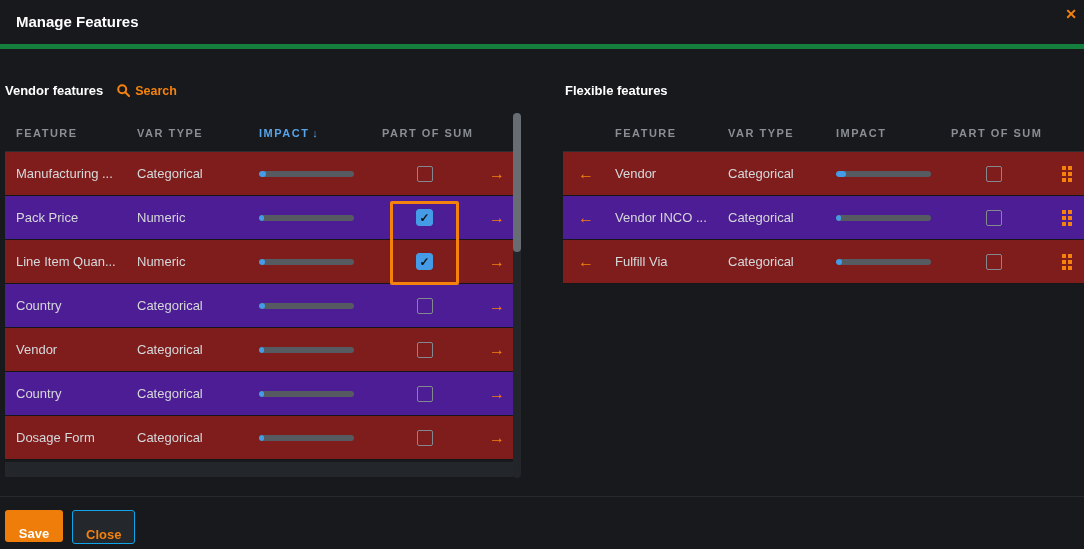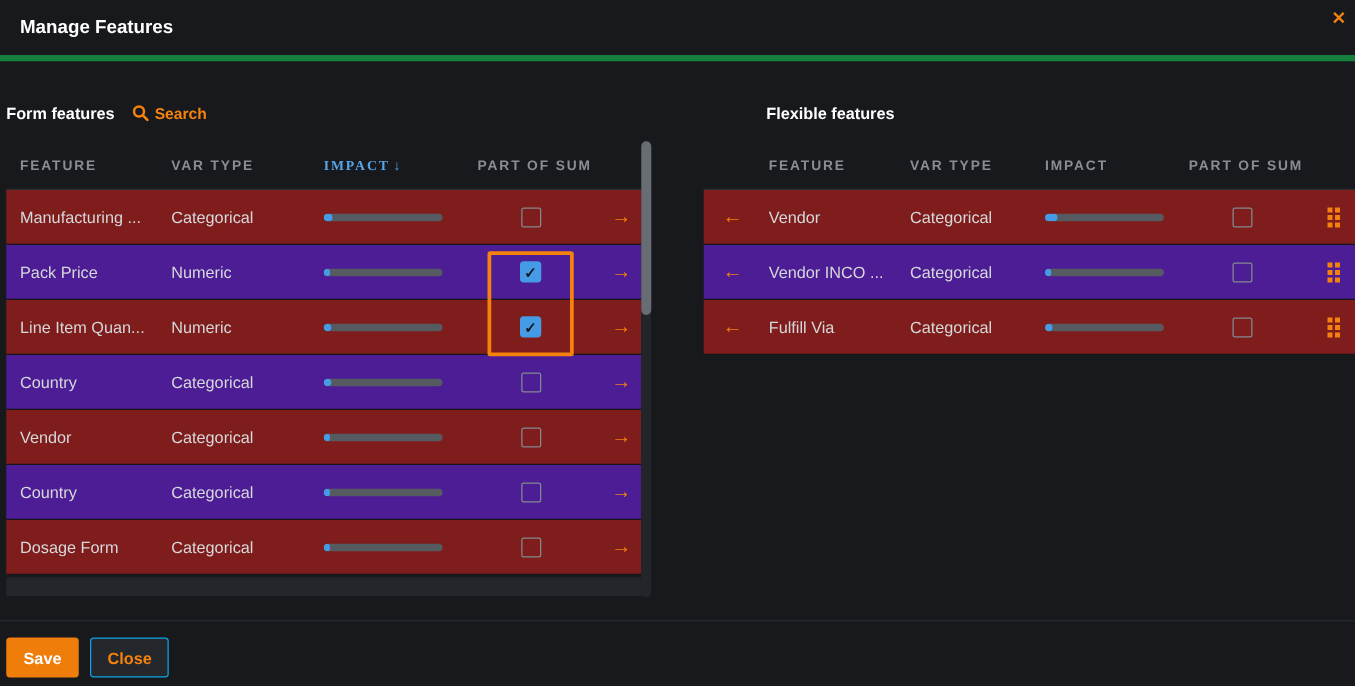--- a/index.html
+++ b/index.html
@@ -10,35 +10,35 @@
   }
   
   .titlebar{position:absolute;top:0;left:0;right:0;height:44px;border-bottom:5px solid #15803d;}
   .dlg-title{position:absolute;left:16px;top:13px;font-size:15px;font-weight:bold;color:#ffffff;}
   .dlg-close{position:absolute;right:7px;top:7px;color:#f5820d;font-weight:bold;font-size:14px;cursor:pointer;line-height:1;}
   
   .panel{position:absolute;top:80px;height:400px;}
   .panel-left{left:5px;width:516px;}
   .panel-right{left:563px;width:521px;}
   .panel-head{position:absolute;top:3px;left:0;display:flex;align-items:center;gap:14px;}
-  .panel-right .panel-head{left:2px;margin-left:48px;}
+  .panel-right .panel-head{left:2px;}
   .panel-title{font-size:13px;font-weight:bold;color:#ffffff;}
   .search-link{display:flex;align-items:center;gap:5px;cursor:pointer;}
   .search-label{color:#f5820d;font-size:12.5px;font-weight:bold;}
   
   .lgrid{display:grid;grid-template-columns:132px 122px 123px 85px auto;align-items:center;}
   .rgrid{display:grid;grid-template-columns:50px 115px 108px 115px 85px auto;align-items:center;}
   .thead{position:absolute;top:35px;left:0;height:37px;border-bottom:1px solid #2a2e33;box-sizing:border-box;}
   .panel-left .thead{width:508px;}
   .panel-right .thead{width:521px;}
   .th{font-size:11px;font-weight:bold;letter-spacing:1.5px;color:#8a8e94;white-space:nowrap;}
   .th-feature{padding-left:11px;}
   .panel-right .th-feature{padding-left:2px;}
   .th-pos{text-align:center;}
-  .th-sorted{color:#57a4e8;font-family:Liberation Serif, serif;}
+  .th-sorted{color:#57a4e8;}
   .sort-arrow{color:#57a4e8;font-weight:bold;margin-left:3px;}
   .tbody{position:absolute;top:72px;left:0;}
   .panel-left .tbody{width:508px;}
   .panel-right .tbody{width:521px;}
   .row{height:44px;border-bottom:1px solid #141619;box-sizing:border-box;}
   .row.r-dark{background:#7f1d1d;}
   .row.r-light{background:#4c1d95;}
   .cell-feature{padding-left:11px;font-size:13px;color:#d6d8da;white-space:nowrap;overflow:hidden;}
   .panel-right .cell-feature{padding-left:2px;}
   .cell-var{font-size:13px;color:#d6d8da;}
@@ -57,38 +57,38 @@
   
   .empty-band{position:absolute;top:382px;left:0;width:508px;height:15px;background:#23262a;}
   
   .sb{position:absolute;right:0;top:33px;width:8px;height:365px;background:#222529;border-radius:4px;}
   .sb-thumb{position:absolute;top:0;left:0;width:8px;height:139px;background:#686d73;border-radius:4px;}
   
   .hlbox{position:absolute;left:385px;top:121px;width:69px;height:84px;border:3px solid #f5820d;
          border-radius:2px;box-sizing:border-box;pointer-events:none;}
   
   .footer{position:absolute;left:0;right:0;bottom:0;height:52px;border-top:1px solid #26292e;}
-  .btn{position:absolute;top:13px;height:32px;min-width:58px;padding:5px 13px;border-radius:3px;
+  .btn{position:absolute;top:13px;height:20px;min-width:58px;padding:16px 13px;border-radius:3px;
        font-family:"Liberation Sans",sans-serif;font-size:13px;font-weight:bold;cursor:pointer;}
   .btn-save{left:5px;background:#ee7d09;color:#ffffff;border:none;}
   .btn-close{left:72px;background:#24272b;color:#f5820d;border:1px solid #0ea5e9;}
 </style>
 </head>
 <body>
 
 <div>
 
   <div class="titlebar">
     <span class="dlg-title">Manage Features</span>
     <span class="dlg-close">✕</span>
   </div>
 
   <div class="panel panel-left">
     <div class="panel-head">
-      <span class="panel-title">Form features</span>
+      <span class="panel-title">Vendor features</span>
       <span class="search-link">
         <svg width="13" height="13" viewBox="0 0 13 13">
           <circle cx="5.2" cy="5.2" r="4" fill="none" stroke="#f5820d" stroke-width="2"></circle>
           <line x1="8.3" y1="8.3" x2="12" y2="12" stroke="#f5820d" stroke-width="2" stroke-linecap="round"></line>
         </svg>
         <span class="search-label">Search</span>
       </span>
     </div>
 
     <div class="thead lgrid">

